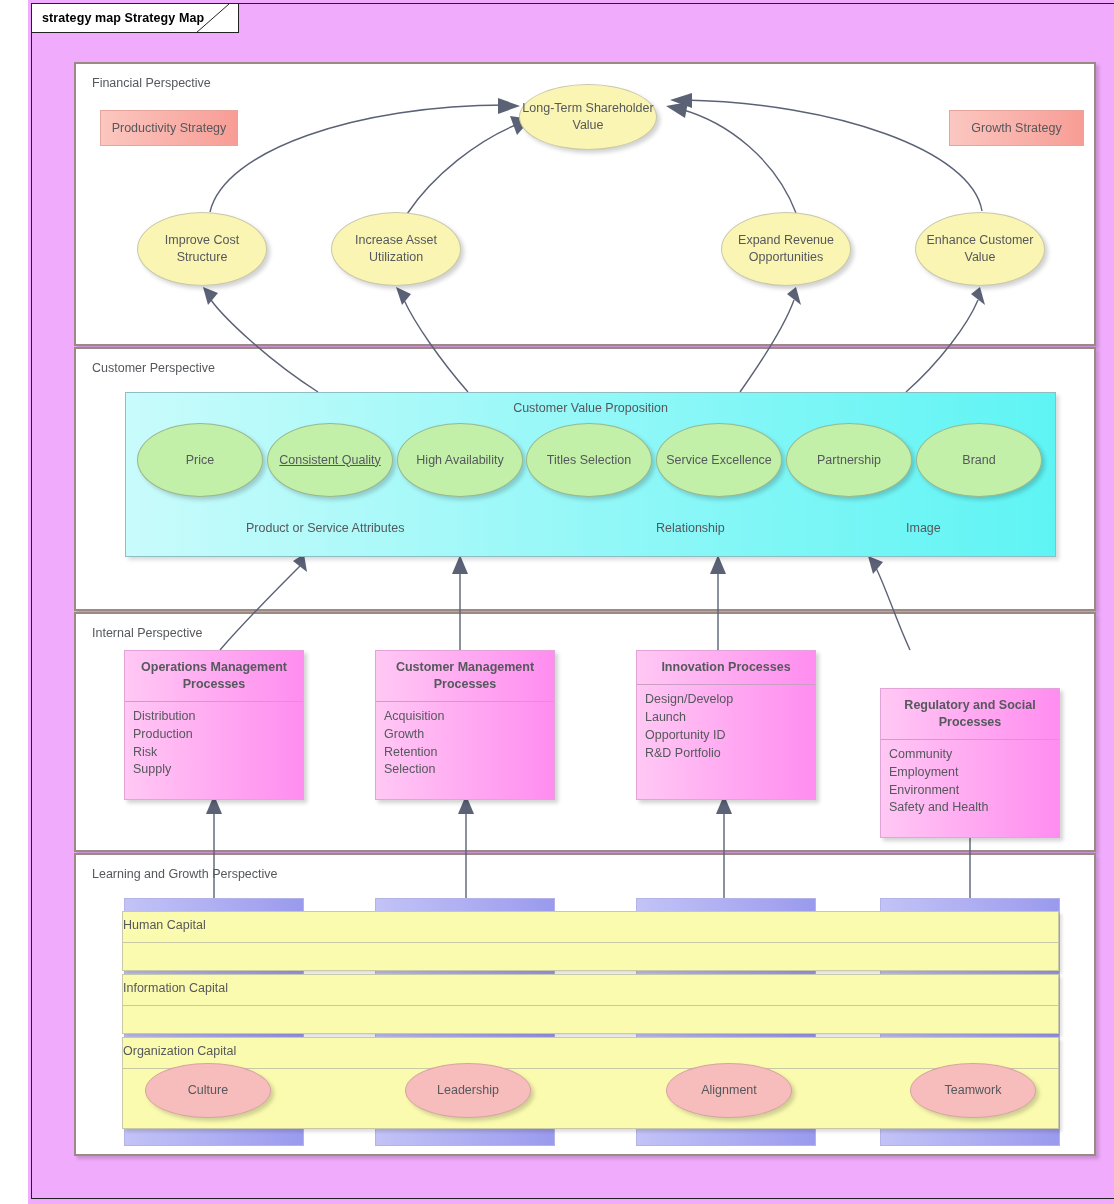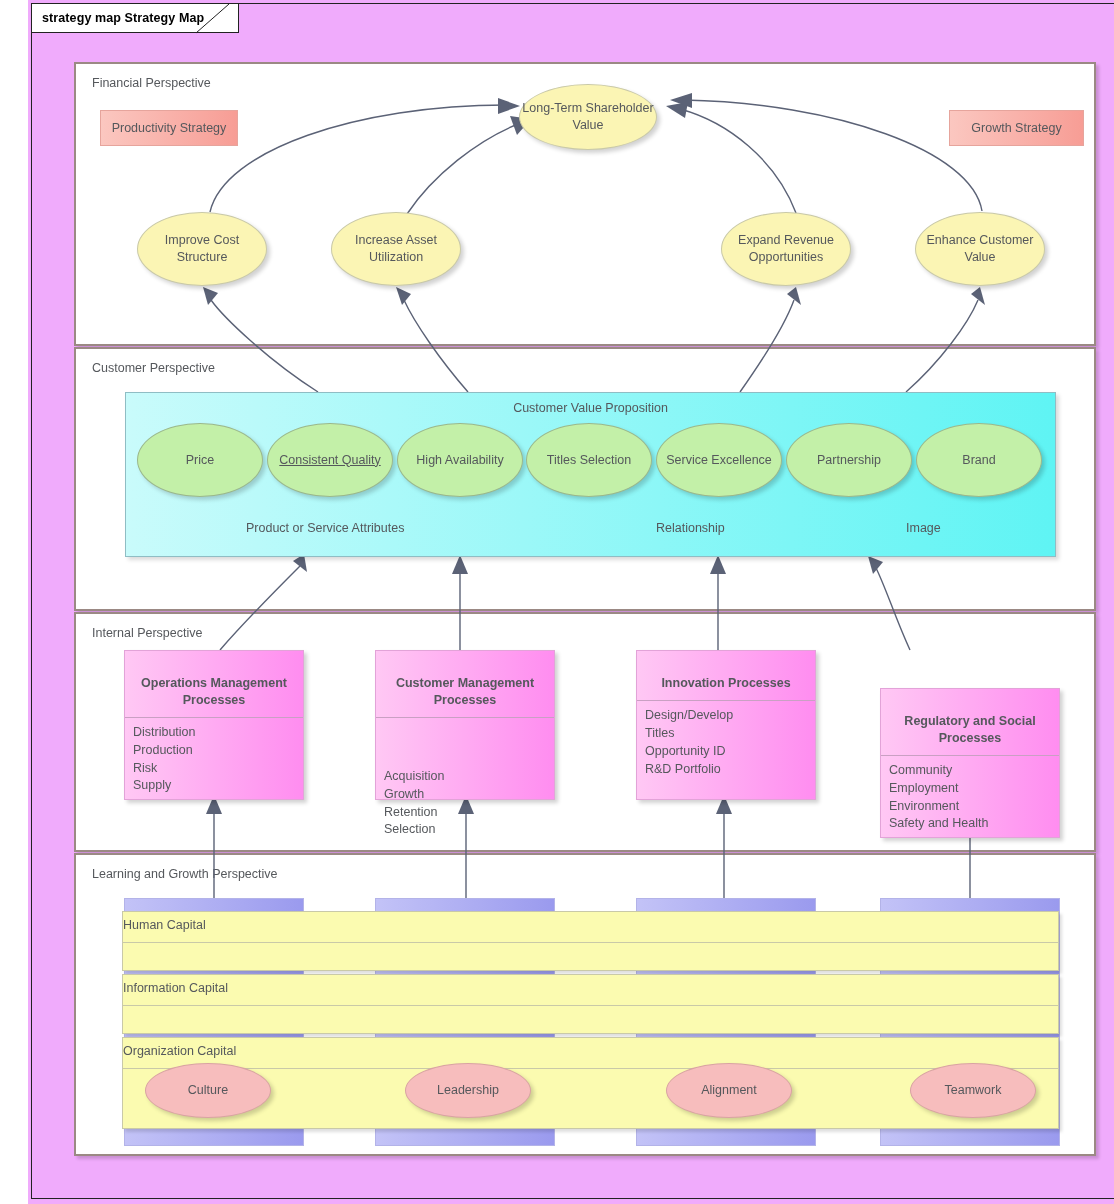--- a/index.html
+++ b/index.html
@@ -134,21 +134,21 @@
     position: absolute;
     box-sizing: border-box;
     background: linear-gradient(to right, #ffc8f4 0%, #ff8df0 100%);
     border: 1px solid #e2a3d8;
     box-shadow: 3px 3px 4px rgba(0,0,0,0.18);
     display: flex;
     flex-direction: column;
   }
   .proc-head {
     box-sizing: border-box;
-    padding: 24px 6px 8px 6px;
+    padding: 8px 6px 8px 6px;
     text-align: center;
     font-size: 12.5px;
     font-weight: bold;
     line-height: 1.35;
     color: #55585c;
     border-bottom: 1px solid #c9a0c3;
   }
   .proc-body {
     box-sizing: border-box;
     padding: 6px 0 0 8px;
@@ -332,35 +332,35 @@
   <div class="proc" style="left:96px; top:650px; width:180px; height:150px;">
     <div class="proc-head">Operations Management Processes</div>
     <div class="proc-body">
       <div>Distribution</div>
       <div>Production</div>
       <div>Risk</div>
       <div>Supply</div>
     </div>
   </div>
 
-  <div class="proc" style="left:347px; top:650px; width:180px; height:150px;gap:44px;">
+  <div class="proc" style="left:347px; top:650px; width:180px; height:150px;">
     <div class="proc-head">Customer Management Processes</div>
     <div class="proc-body">
       <div>Acquisition</div>
       <div>Growth</div>
       <div>Retention</div>
       <div>Selection</div>
     </div>
   </div>
 
   <div class="proc" style="left:608px; top:650px; width:180px; height:150px;">
     <div class="proc-head">Innovation Processes</div>
     <div class="proc-body">
       <div>Design/Develop</div>
-      <div>Titles</div>
+      <div>Launch</div>
       <div>Opportunity ID</div>
       <div>R&amp;D Portfolio</div>
     </div>
   </div>
 
   <div class="proc" style="left:852px; top:688px; width:180px; height:150px;">
     <div class="proc-head">Regulatory and Social Processes</div>
     <div class="proc-body">
       <div>Community</div>
       <div>Employment</div>

